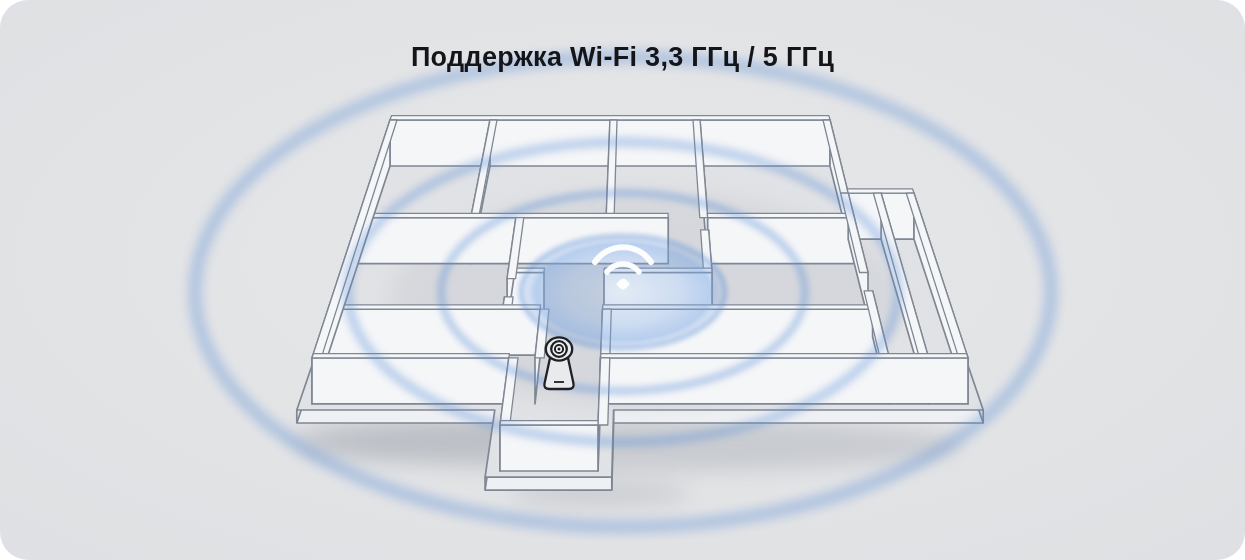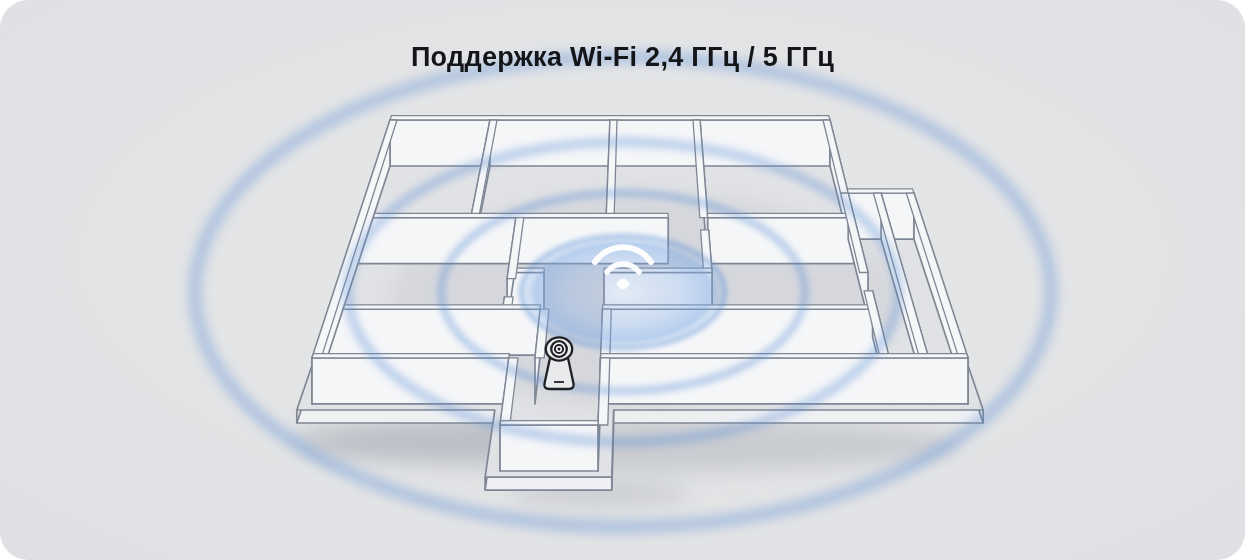--- a/index.html
+++ b/index.html
@@ -20,21 +20,21 @@
     font-weight:700;
     letter-spacing:.3px;
     z-index:5;
   }
   svg{position:absolute;left:0;top:0;}
 </style>
 </head>
 <body>
 
 <div class="stage">
-  <h1 class="title" style="color: rgb(20, 21, 25);">Поддержка Wi-Fi 2,4 ГГц / 5 ГГц</h1>
+  <h1 class="title" style="color: rgb(20, 21, 25);">Поддержка Wi-Fi 3,3 ГГц / 5 ГГц</h1>
   <svg id="scene" width="1245" height="560" viewBox="0 0 1245 560">
       <defs>
         <radialGradient id="glow">
           <stop offset="0%" stop-color="#7aa7e4" stop-opacity=".15"></stop>
           <stop offset="55%" stop-color="#7aa7e4" stop-opacity=".32"></stop>
           <stop offset="84%" stop-color="#7aa7e4" stop-opacity=".50"></stop>
           <stop offset="100%" stop-color="#7aa7e4" stop-opacity="0"></stop>
         </radialGradient>
         <filter id="b2" x="-60%" y="-60%" width="220%" height="220%">
           <feGaussianBlur stdDeviation="2.5"></feGaussianBlur>

